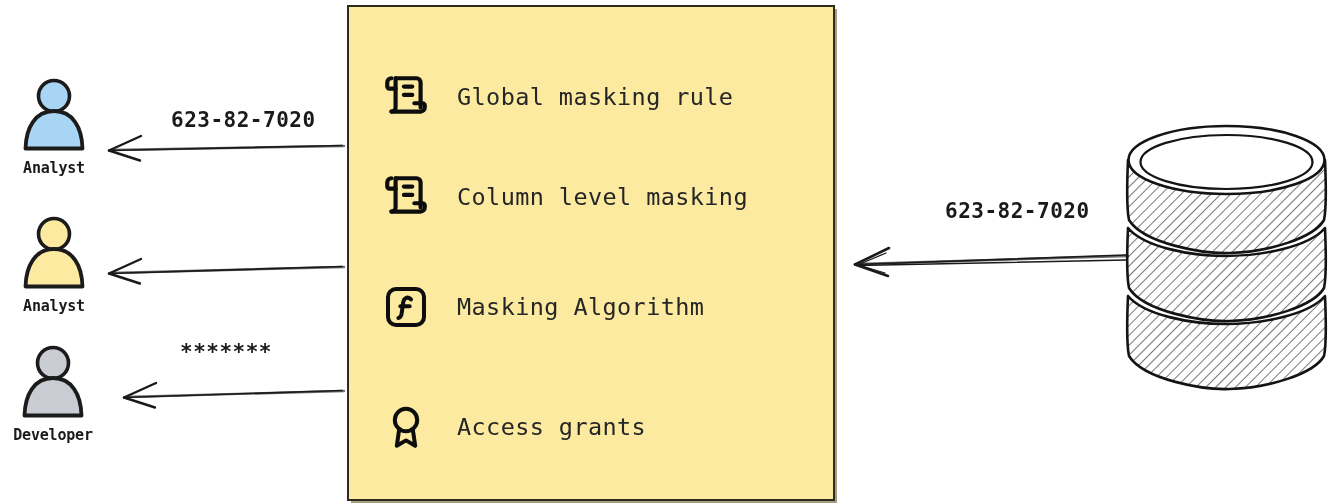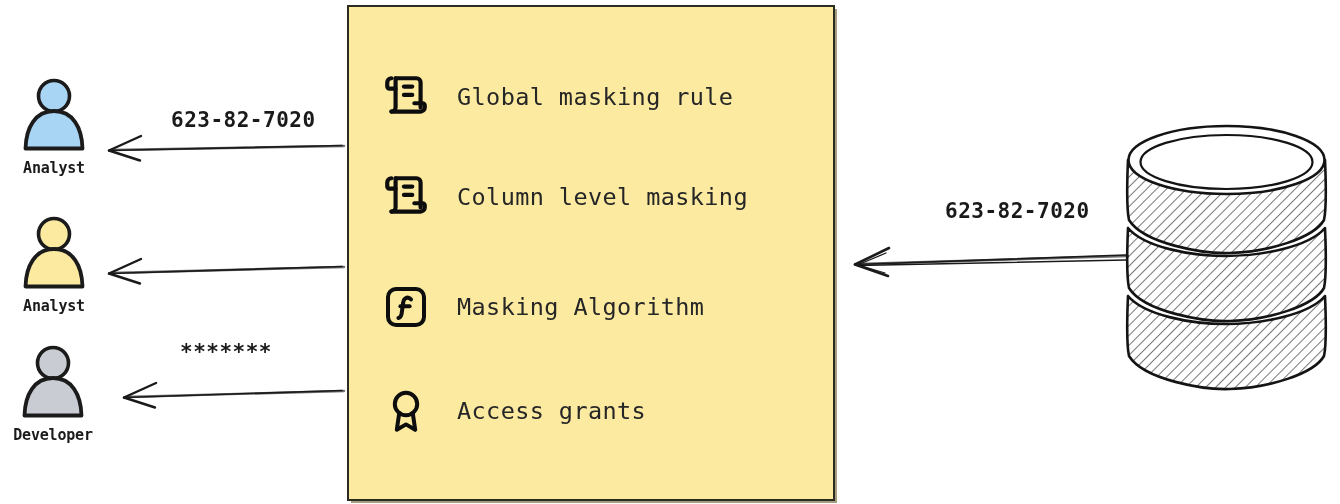--- a/index.html
+++ b/index.html
@@ -196,21 +196,21 @@
           <path d="M5 3a2 2 0 0 0-2 2v2a1 1 0 0 0 1 1h3"></path>
           <path d="M7 3v14a2 2 0 0 1-2 2"></path>
           <path d="M5 19h14a2 2 0 0 0 2-2v-1a1 1 0 0 0-1-1h-4"></path>
           <path d="M11 7h4"></path>
           <path d="M11 11h4"></path>
         </svg>
       </span>
       <span class="policy-text">Column level masking</span>
     </div>
 
-    <div class="policy-row" style="top:372px;text-align:right;">
+    <div class="policy-row" style="top:388px;text-align:right;">
       <span class="policy-icon">
         <svg width="48" height="48" viewBox="0 0 24 24" fill="none" stroke="#0d0d0d" stroke-width="2" stroke-linecap="round" stroke-linejoin="round">
           <circle cx="12" cy="8.5" r="5.6"></circle>
           <path d="M8.6 13.2 L7.4 21.4 L12 18.7 L16.6 21.4 L15.4 13.2"></path>
         </svg>
       </span>
       <span class="policy-text">Access grants</span>
     </div>
 
   </div>

